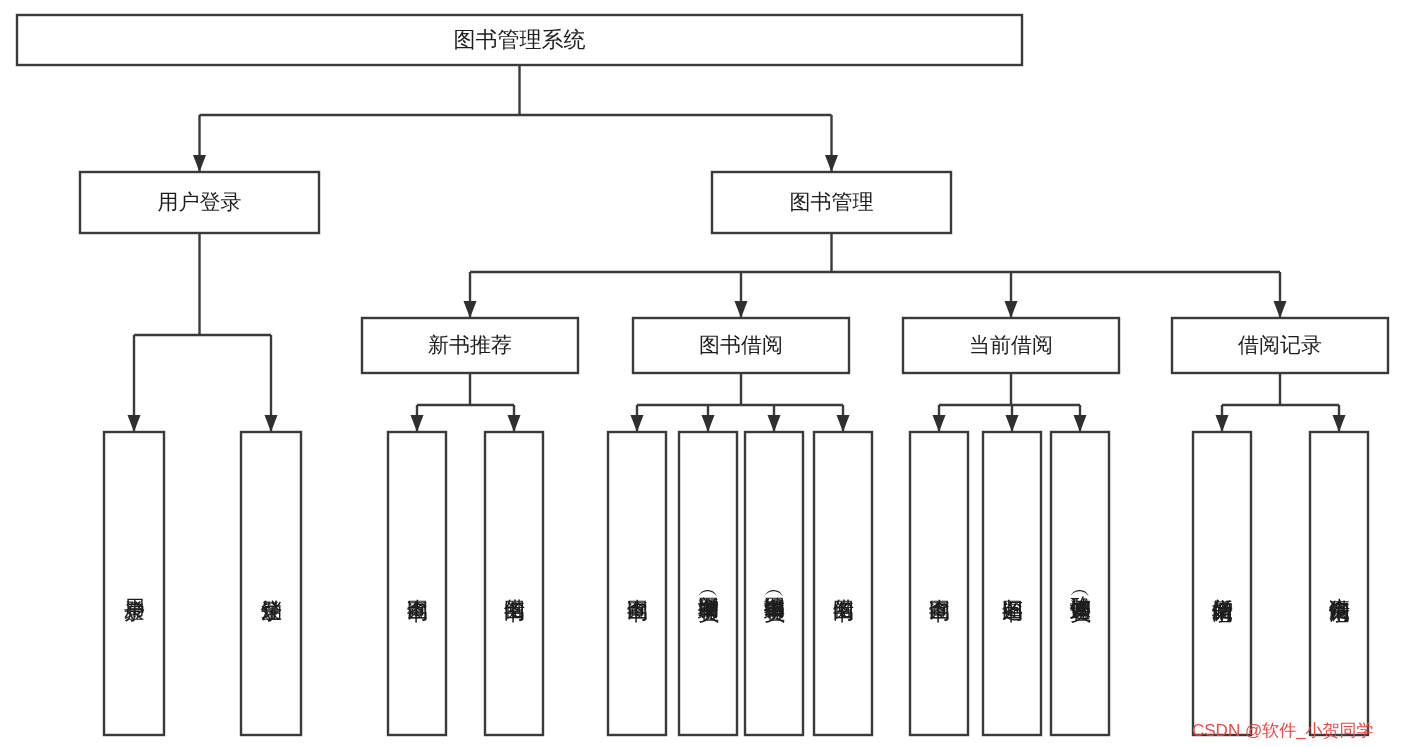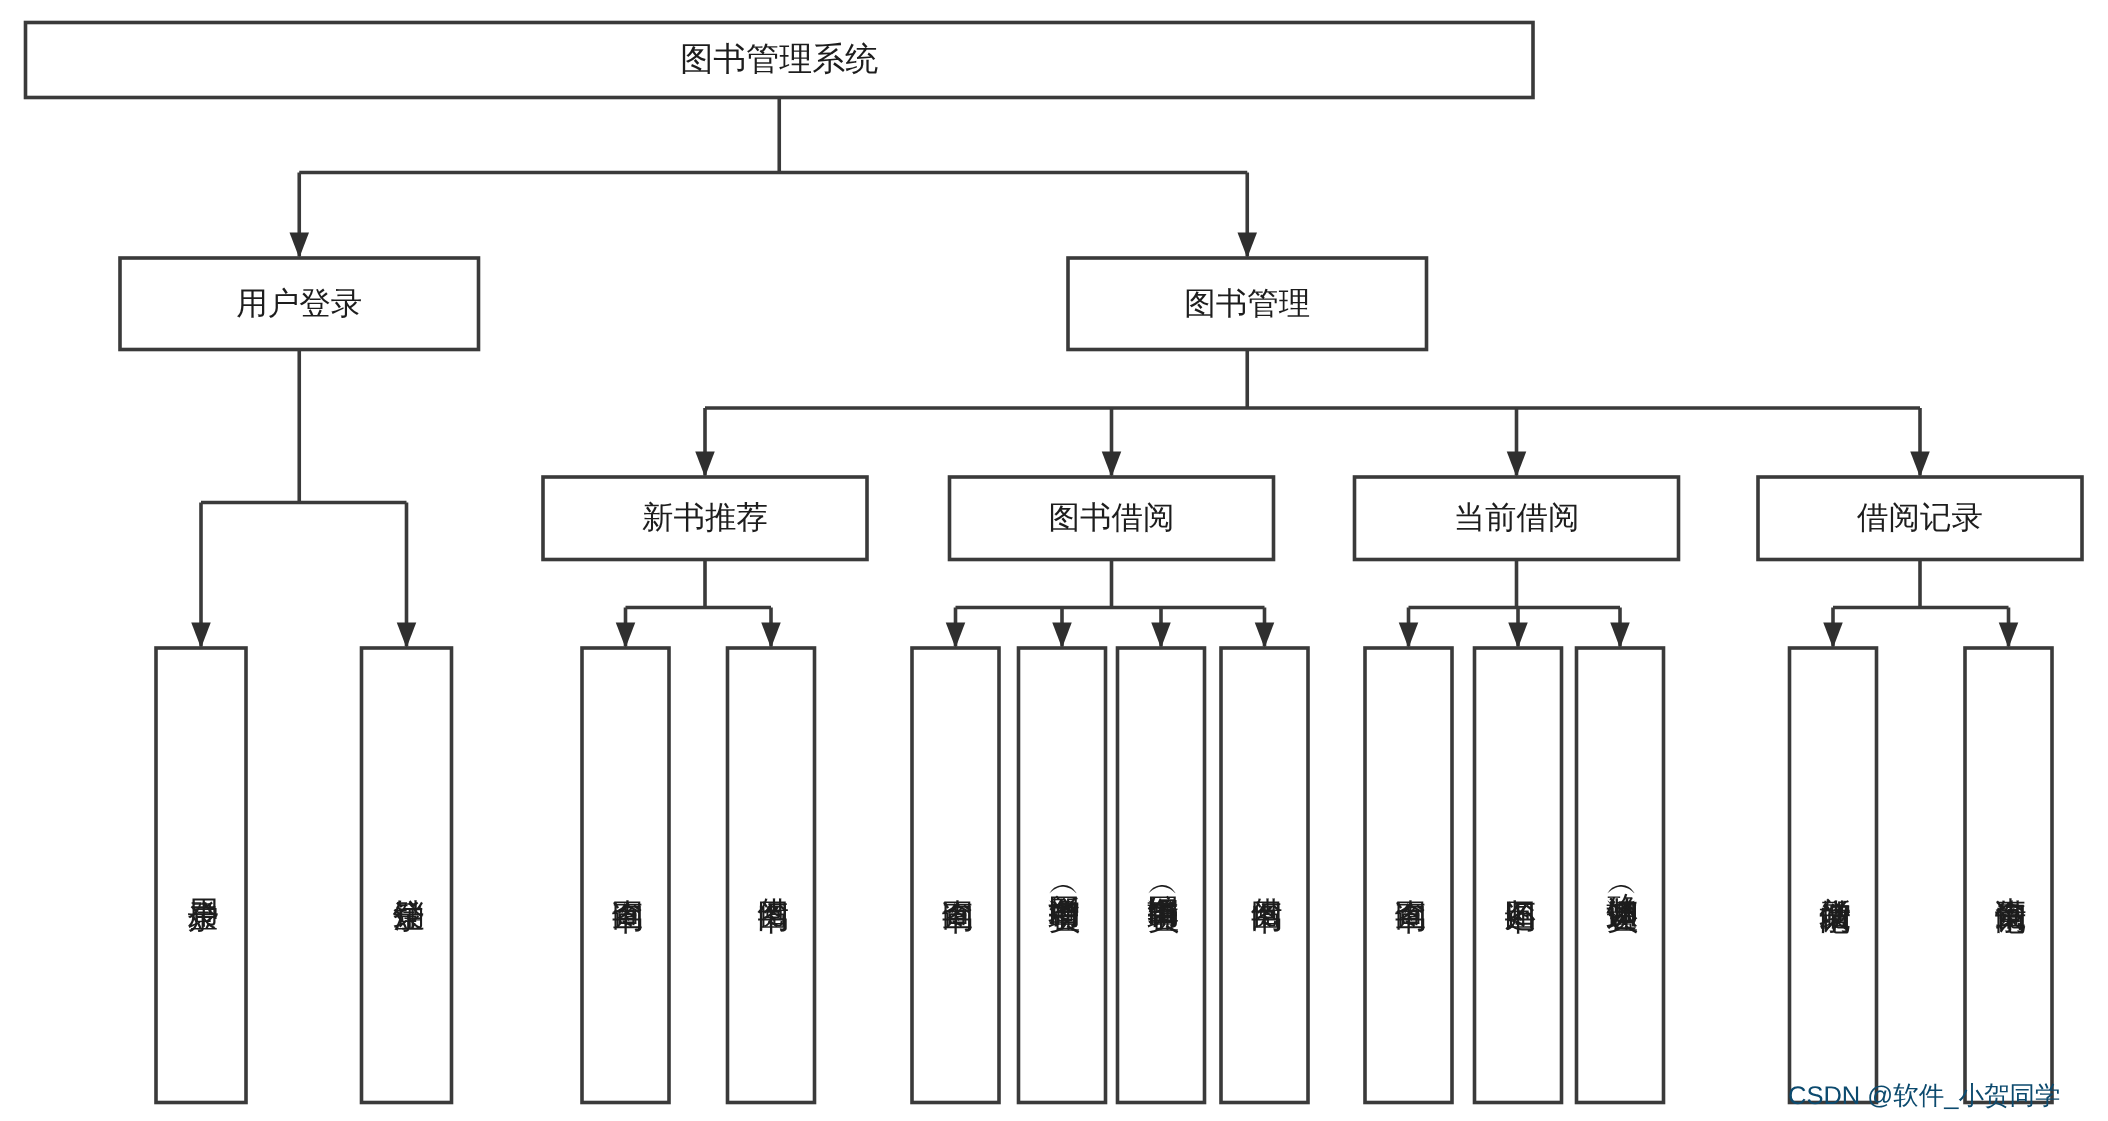--- a/index.html
+++ b/index.html
@@ -178,14 +178,14 @@
       <div class="vlabel" style="left: 608px; top: 432px; width: 58px; height: 303px;">查询图书</div>
       <div class="vlabel" style="left: 679px; top: 432px; width: 58px; height: 303px;">新增图书（管理员）</div>
       <div class="vlabel" style="left: 745px; top: 432px; width: 58px; height: 303px;">编辑图书（管理员）</div>
       <div class="vlabel" style="left: 814px; top: 432px; width: 58px; height: 303px;">借阅图书</div>
       <div class="vlabel" style="left: 910px; top: 432px; width: 58px; height: 303px;">查询图书</div>
       <div class="vlabel" style="left: 983px; top: 432px; width: 58px; height: 303px;">归还图书</div>
       <div class="vlabel" style="left: 1051px; top: 432px; width: 58px; height: 303px;">确认归还（管理员）</div>
       <div class="vlabel" style="left: 1193px; top: 432px; width: 58px; height: 303px;">新增借阅记录</div>
       <div class="vlabel" style="left: 1310px; top: 432px; width: 58px; height: 303px;">查询借阅记录</div>
     </div>
-  <div id="watermark" style="left: 1192px; top: 719px; color: #0c4a6e;">CSDN @软件_小贺同学</div>
+  <div id="watermark" style="left: 1192px; top: 719px; color: #ef4444;">CSDN @软件_小贺同学</div>
 </div>
 
 </body></html>

